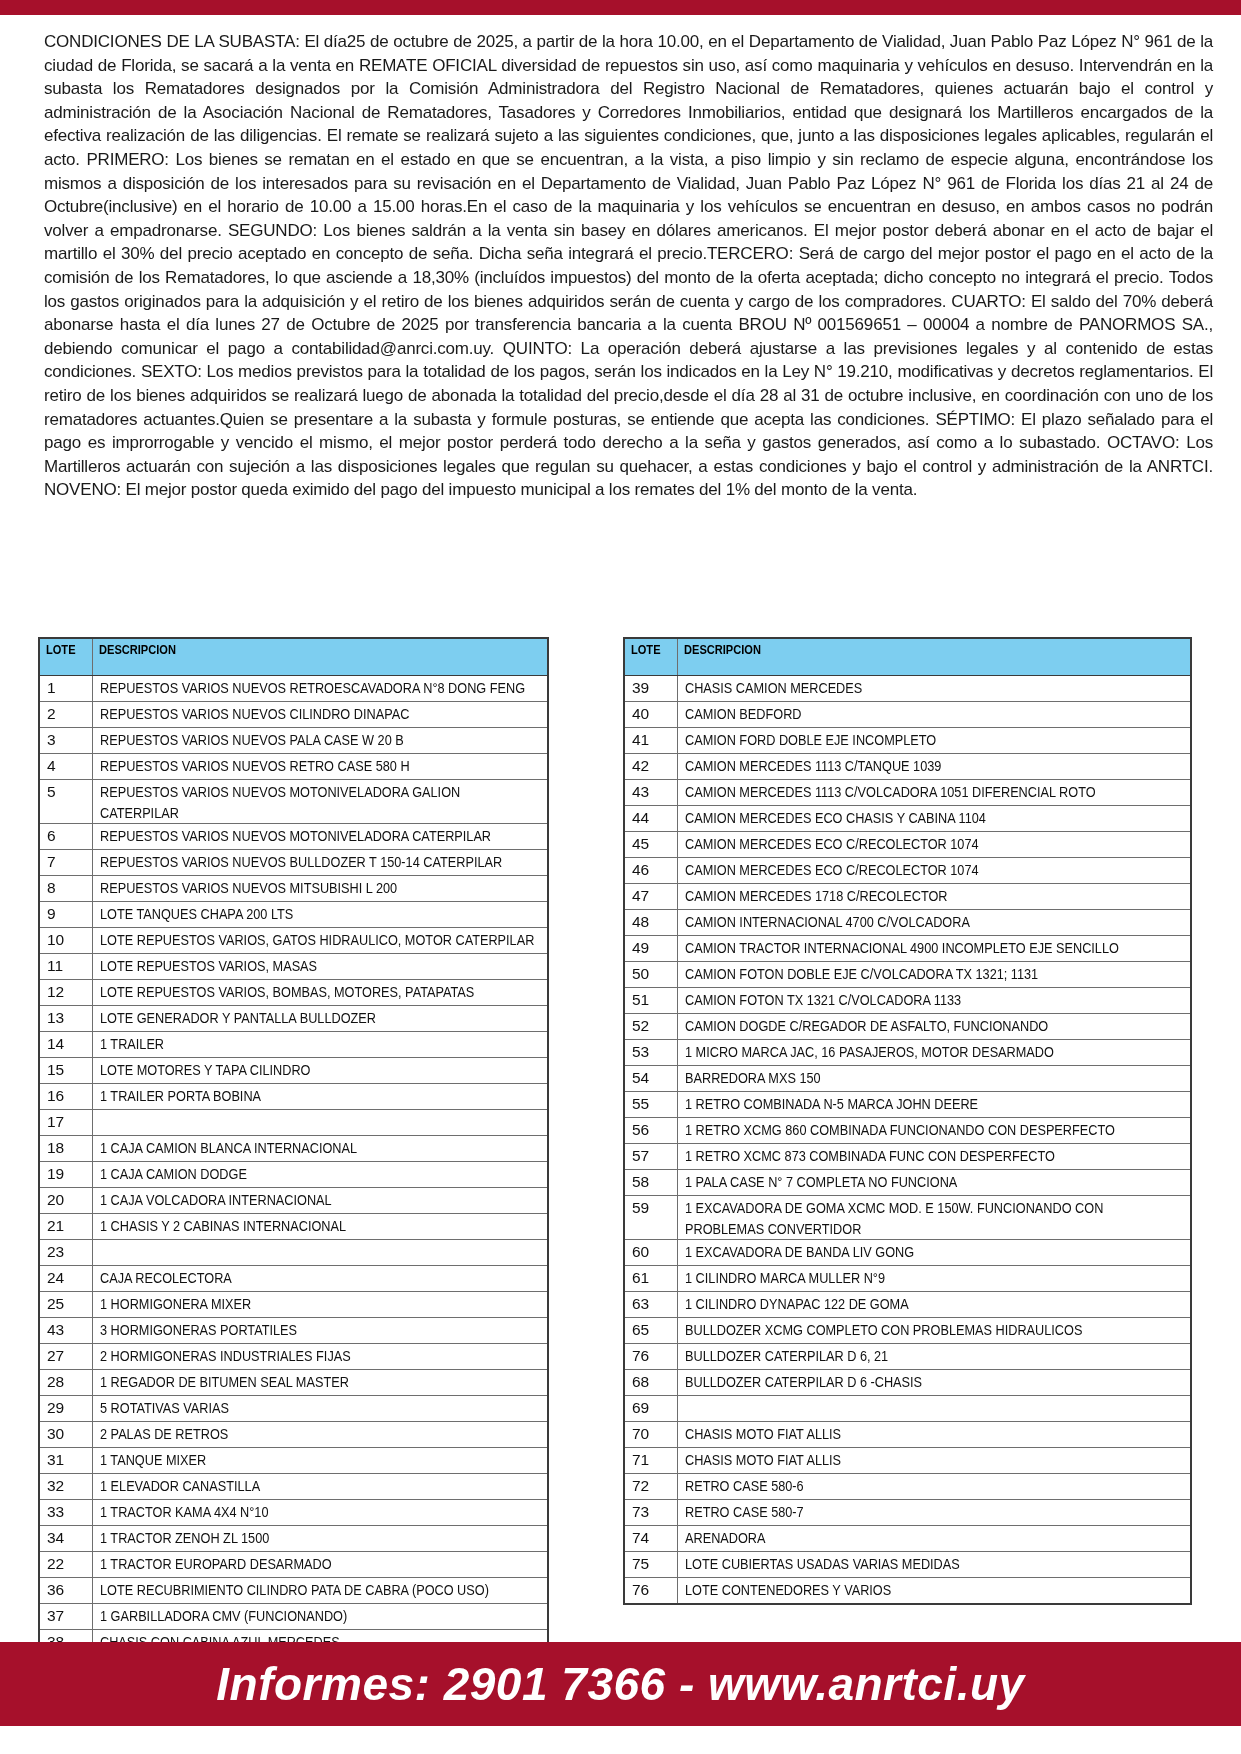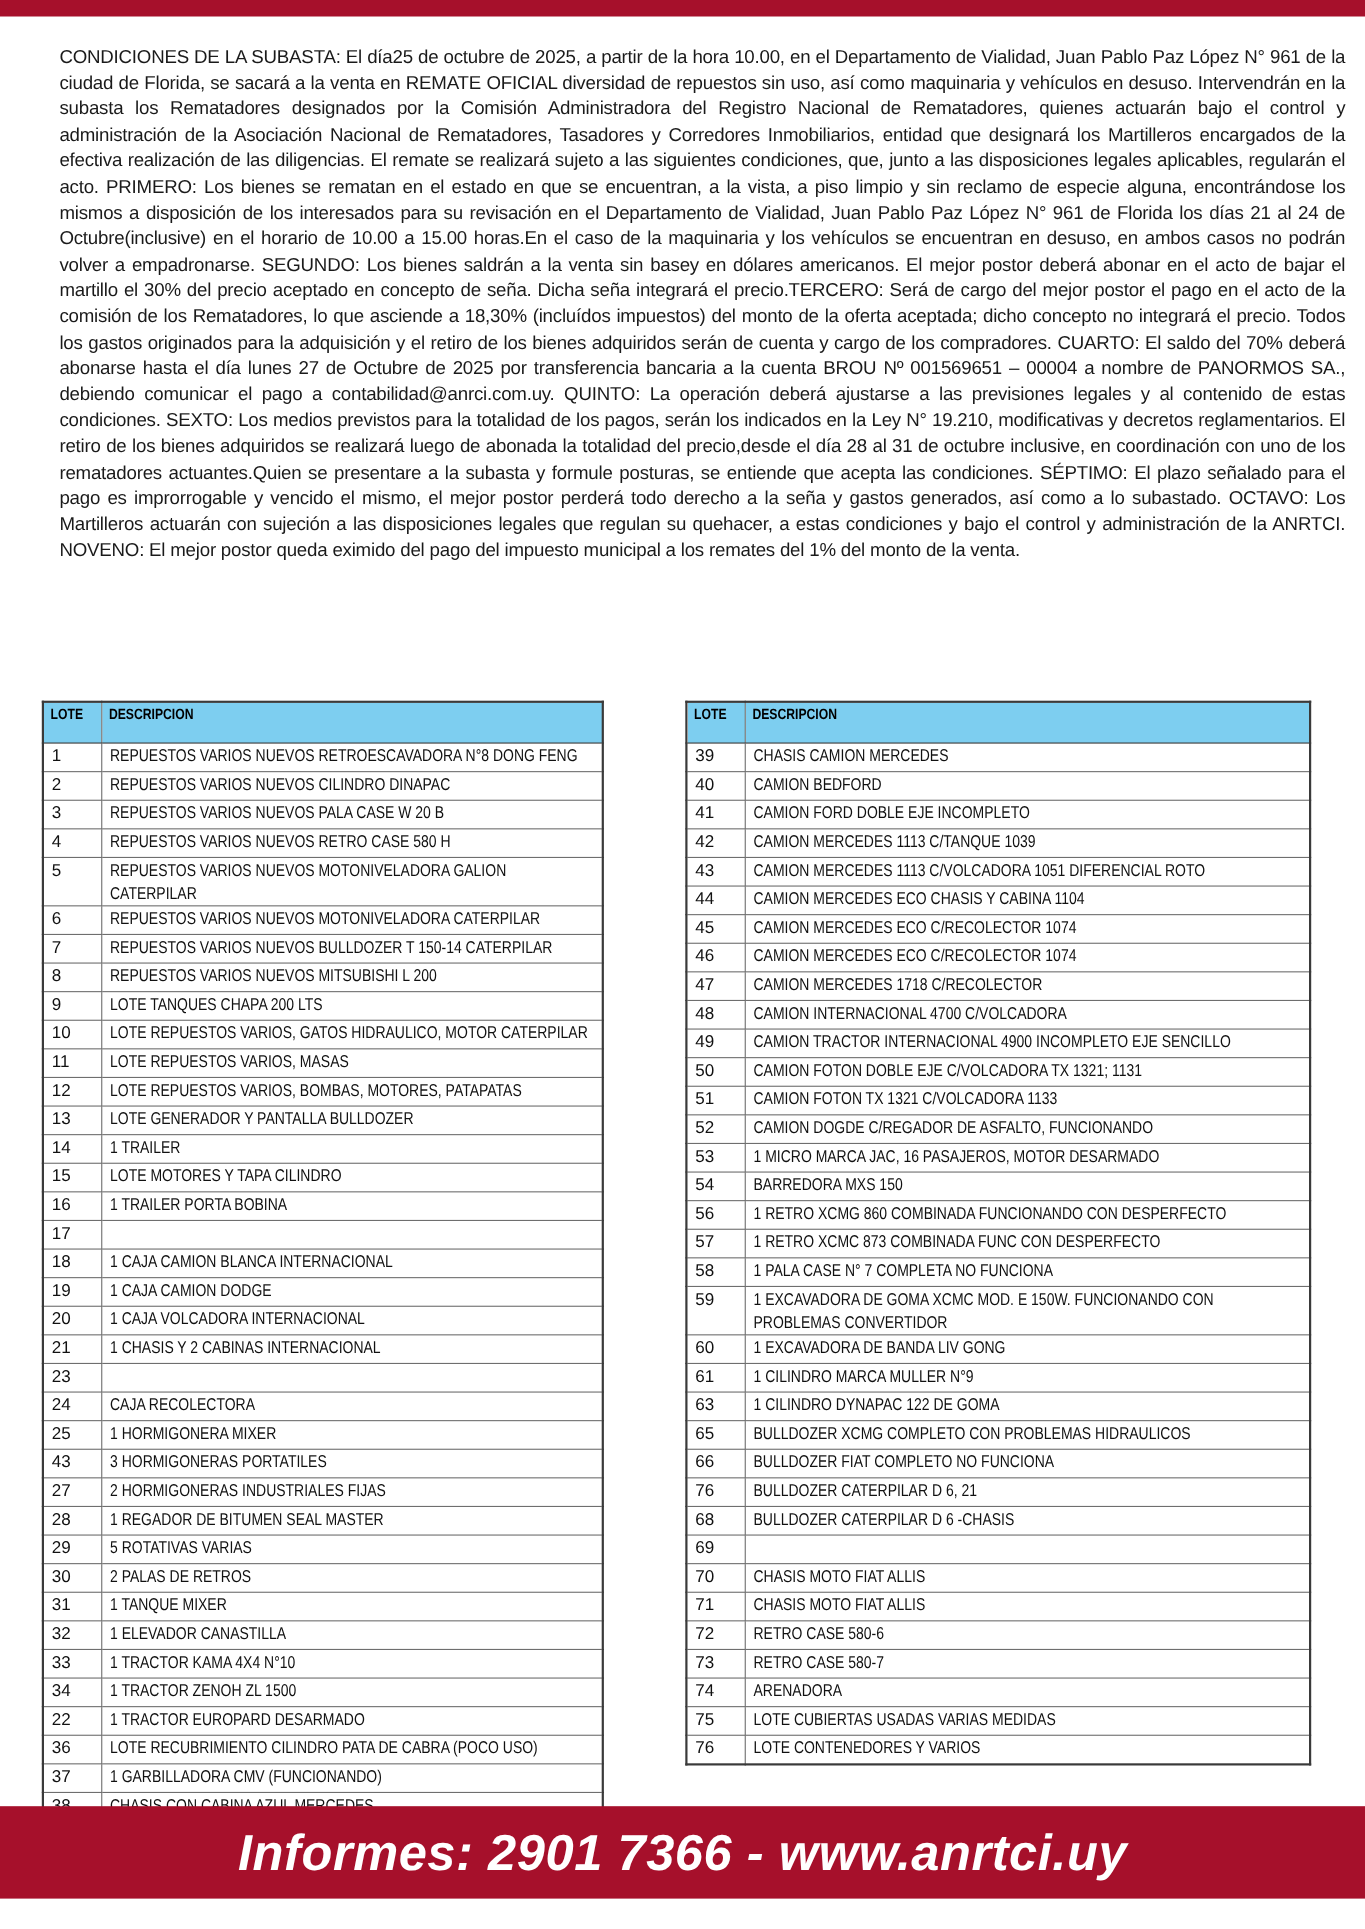--- a/index.html
+++ b/index.html
@@ -5,21 +5,21 @@
   html,body{margin:0;padding:0;}
   body{
     width:1241px;height:1754px;position:relative;background:#ffffff;
     font-family:"Liberation Sans",sans-serif;color:#141414;overflow:hidden;
   }
   .topbar{
     position:absolute;top:0;left:0;width:1241px;height:15px;
     background:var(--red,#A6102B);
   }
   .conditions{
-    position:absolute;top:22px;left:36px;width:1169px;margin:18px;
+    position:absolute;top:22px;left:36px;width:1169px;margin:8px;
     font-size:17px;line-height:23.6px;letter-spacing:-0.2px;
     text-align:justify;color:#1a1a1a;
   }
   table.lots{
     position:absolute;border-collapse:collapse;table-layout:fixed;
     border:2px solid #3a3a3a;background:#fff;
   }
   #table-left{top:637px;left:38px;width:511px;}
   #table-right{top:637px;left:623px;width:569px;}
   table.lots th,table.lots td{
@@ -284,20 +284,24 @@
       </tr>
       <tr>
         <td class="lot">53</td>
         <td class="desc"><span class="cx">1 MICRO MARCA JAC, 16 PASAJEROS, MOTOR DESARMADO</span></td>
       </tr>
       <tr>
         <td class="lot">54</td>
         <td class="desc"><span class="cx">BARREDORA MXS 150</span></td>
       </tr>
       <tr>
+        <td class="lot">55</td>
+        <td class="desc"><span class="cx">1 RETRO COMBINADA N-5 MARCA JOHN DEERE</span></td>
+      </tr>
+      <tr>
         <td class="lot">56</td>
         <td class="desc"><span class="cx">1 RETRO XCMG 860 COMBINADA FUNCIONANDO CON DESPERFECTO</span></td>
       </tr>
       <tr>
         <td class="lot">57</td>
         <td class="desc"><span class="cx">1 RETRO XCMC 873 COMBINADA FUNC CON DESPERFECTO</span></td>
       </tr>
       <tr>
         <td class="lot">58</td>
         <td class="desc"><span class="cx">1 PALA CASE N° 7 COMPLETA NO FUNCIONA</span></td>
@@ -314,24 +318,20 @@
         <td class="lot">61</td>
         <td class="desc"><span class="cx">1 CILINDRO MARCA MULLER N°9</span></td>
       </tr>
       <tr>
         <td class="lot">63</td>
         <td class="desc"><span class="cx">1 CILINDRO DYNAPAC 122 DE GOMA</span></td>
       </tr>
       <tr>
         <td class="lot">65</td>
         <td class="desc"><span class="cx">BULLDOZER XCMG COMPLETO CON PROBLEMAS HIDRAULICOS</span></td>
-      </tr>
-      <tr>
-        <td class="lot">66</td>
-        <td class="desc"><span class="cx">BULLDOZER FIAT COMPLETO NO FUNCIONA</span></td>
       </tr>
       <tr>
         <td class="lot">76</td>
         <td class="desc"><span class="cx">BULLDOZER CATERPILAR D 6, 21</span></td>
       </tr>
       <tr>
         <td class="lot">68</td>
         <td class="desc"><span class="cx">BULLDOZER CATERPILAR D 6 -CHASIS</span></td>
       </tr>
       <tr>

